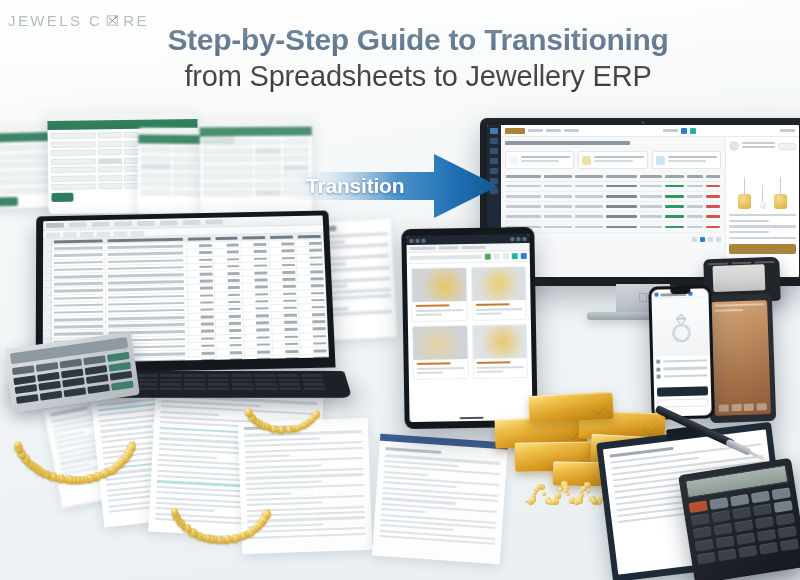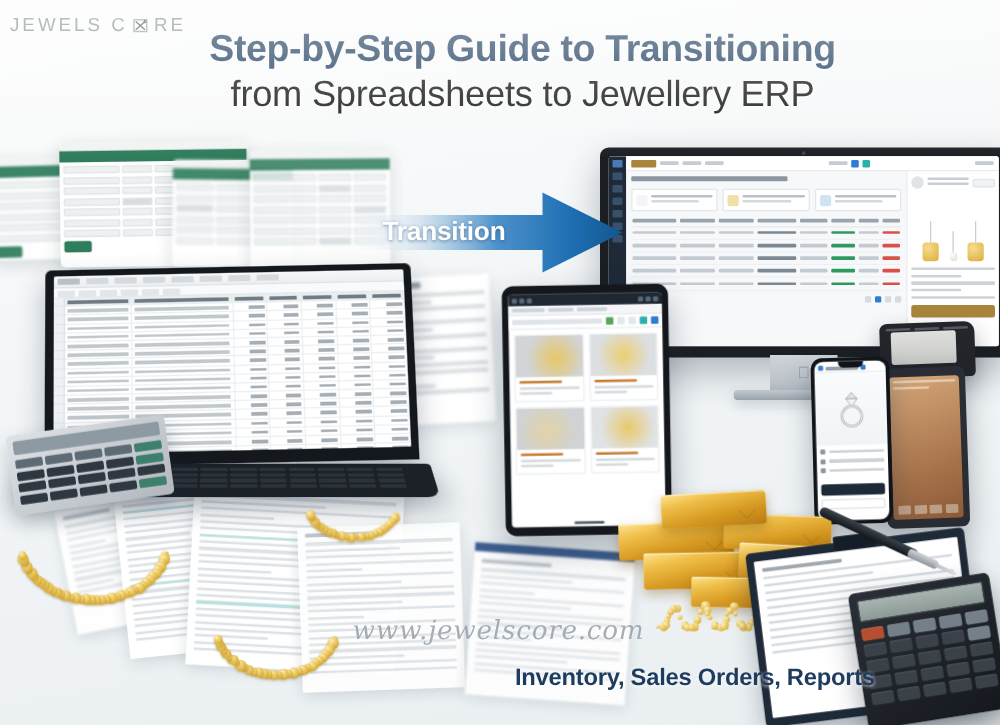--- a/index.html
+++ b/index.html
@@ -1735,16 +1735,14 @@
       </svg>
     </span>
     <span class="logo-txt">RE</span>
   </div>
 
   <div class="title-wrap">
     <div class="title-1">Step-by-Step Guide to Transitioning</div>
     <div class="title-2">from Spreadsheets to Jewellery ERP</div>
   </div>
 
-  <div class="watermark">www.jewelscore.com</div>
-  <div class="footline">Inventory, Sales Orders, Reports</div>
 
 </div>
 
 </body></html>

